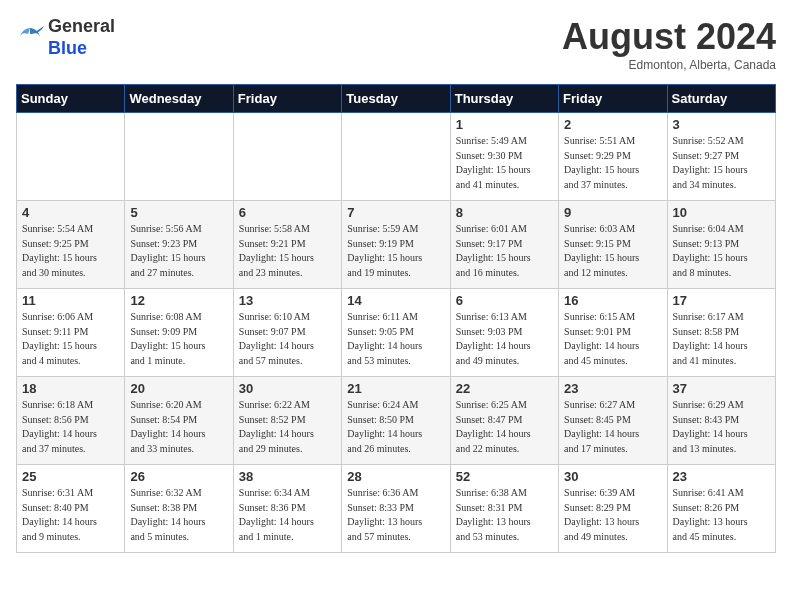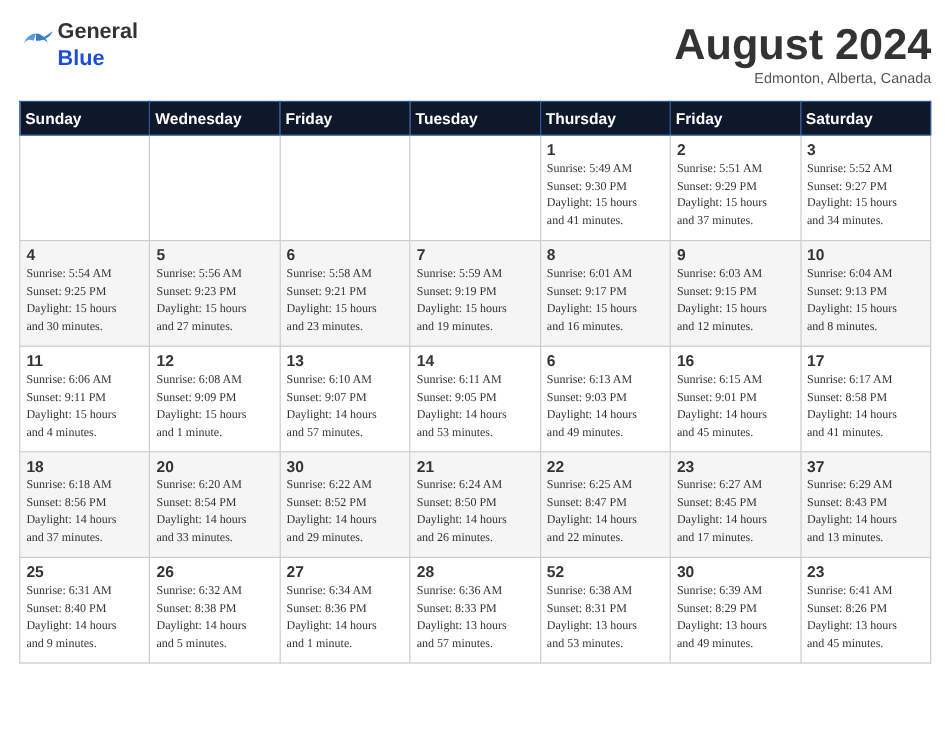--- a/index.html
+++ b/index.html
@@ -231,21 +231,21 @@
       <tr>
         <td>
           <div class="day-num">25</div>
           <div class="day-info">Sunrise: 6:31 AM<br>Sunset: 8:40 PM<br>Daylight: 14 hours<br>and 9 minutes.</div>
         </td>
         <td>
           <div class="day-num">26</div>
           <div class="day-info">Sunrise: 6:32 AM<br>Sunset: 8:38 PM<br>Daylight: 14 hours<br>and 5 minutes.</div>
         </td>
         <td>
-          <div class="day-num">27</div>
+          <div class="day-num">38</div>
           <div class="day-info">Sunrise: 6:34 AM<br>Sunset: 8:36 PM<br>Daylight: 14 hours<br>and 1 minute.</div>
         </td>
         <td>
           <div class="day-num">28</div>
           <div class="day-info">Sunrise: 6:36 AM<br>Sunset: 8:33 PM<br>Daylight: 13 hours<br>and 57 minutes.</div>
         </td>
         <td>
           <div class="day-num">52</div>
           <div class="day-info">Sunrise: 6:38 AM<br>Sunset: 8:31 PM<br>Daylight: 13 hours<br>and 53 minutes.</div>
         </td>

